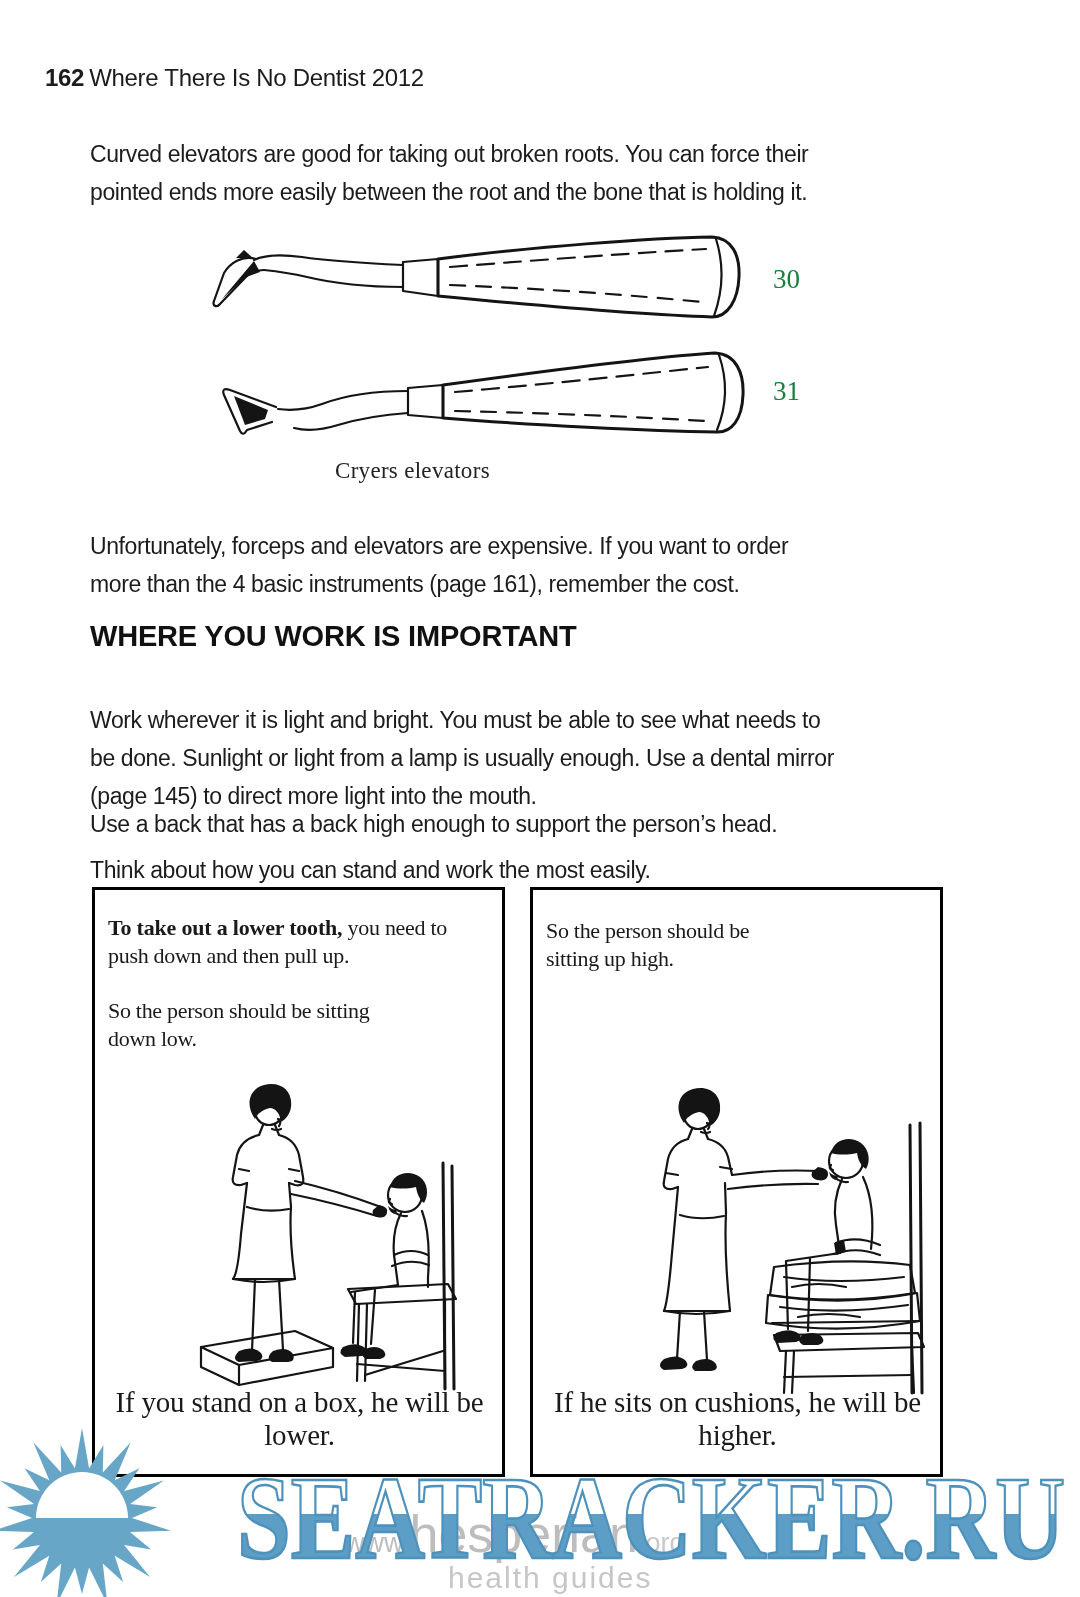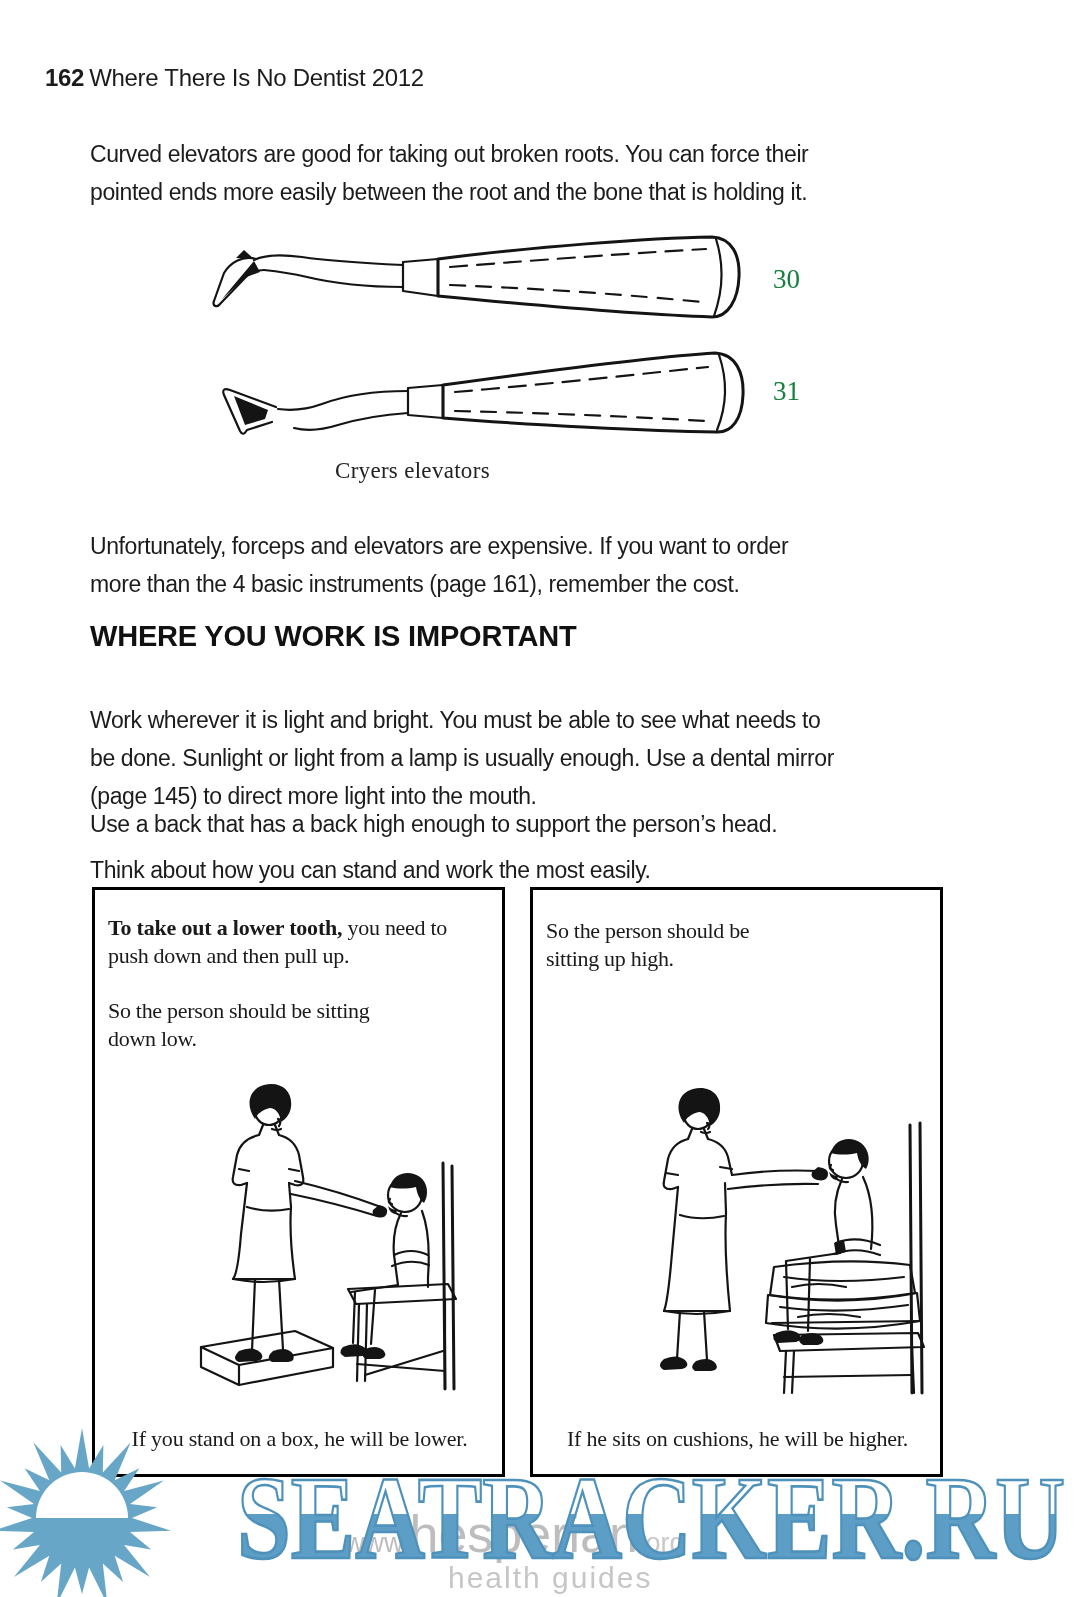--- a/index.html
+++ b/index.html
@@ -25,21 +25,21 @@
   }
   .panel-lead,.panel-body{
     font-family:"Liberation Serif",serif;font-size:22px;line-height:28px;
     letter-spacing:-0.3px;color:#1a1a1a;white-space:pre-line;margin:0 10px 0 13px;
   }
   .panel-lead{padding-top:24px}
   .panel-lead b{letter-spacing:-0.2px}
   .panel-body{margin-top:27px}
   .panel-caption{
     position:absolute;bottom:22px;left:2px;right:0;text-align:center;
-    font-family:"Liberation Serif",serif;font-size:22px;letter-spacing:-0.2px;color:#1a1a1a;
+    font-family:"Liberation Serif",serif;font-size:29px;letter-spacing:-0.2px;color:#1a1a1a;
   }
   svg{display:block}
   .line{stroke:#141414;fill:none;stroke-width:2.2;stroke-linecap:round;stroke-linejoin:round}
   .thick{stroke:#141414;fill:none;stroke-width:3;stroke-linecap:round;stroke-linejoin:round}
   .ink{fill:#141414;stroke:none}
 </style>
 </head>
 <body>
 
 <div class="abs pagehead" style="left:45px;top:64px">

